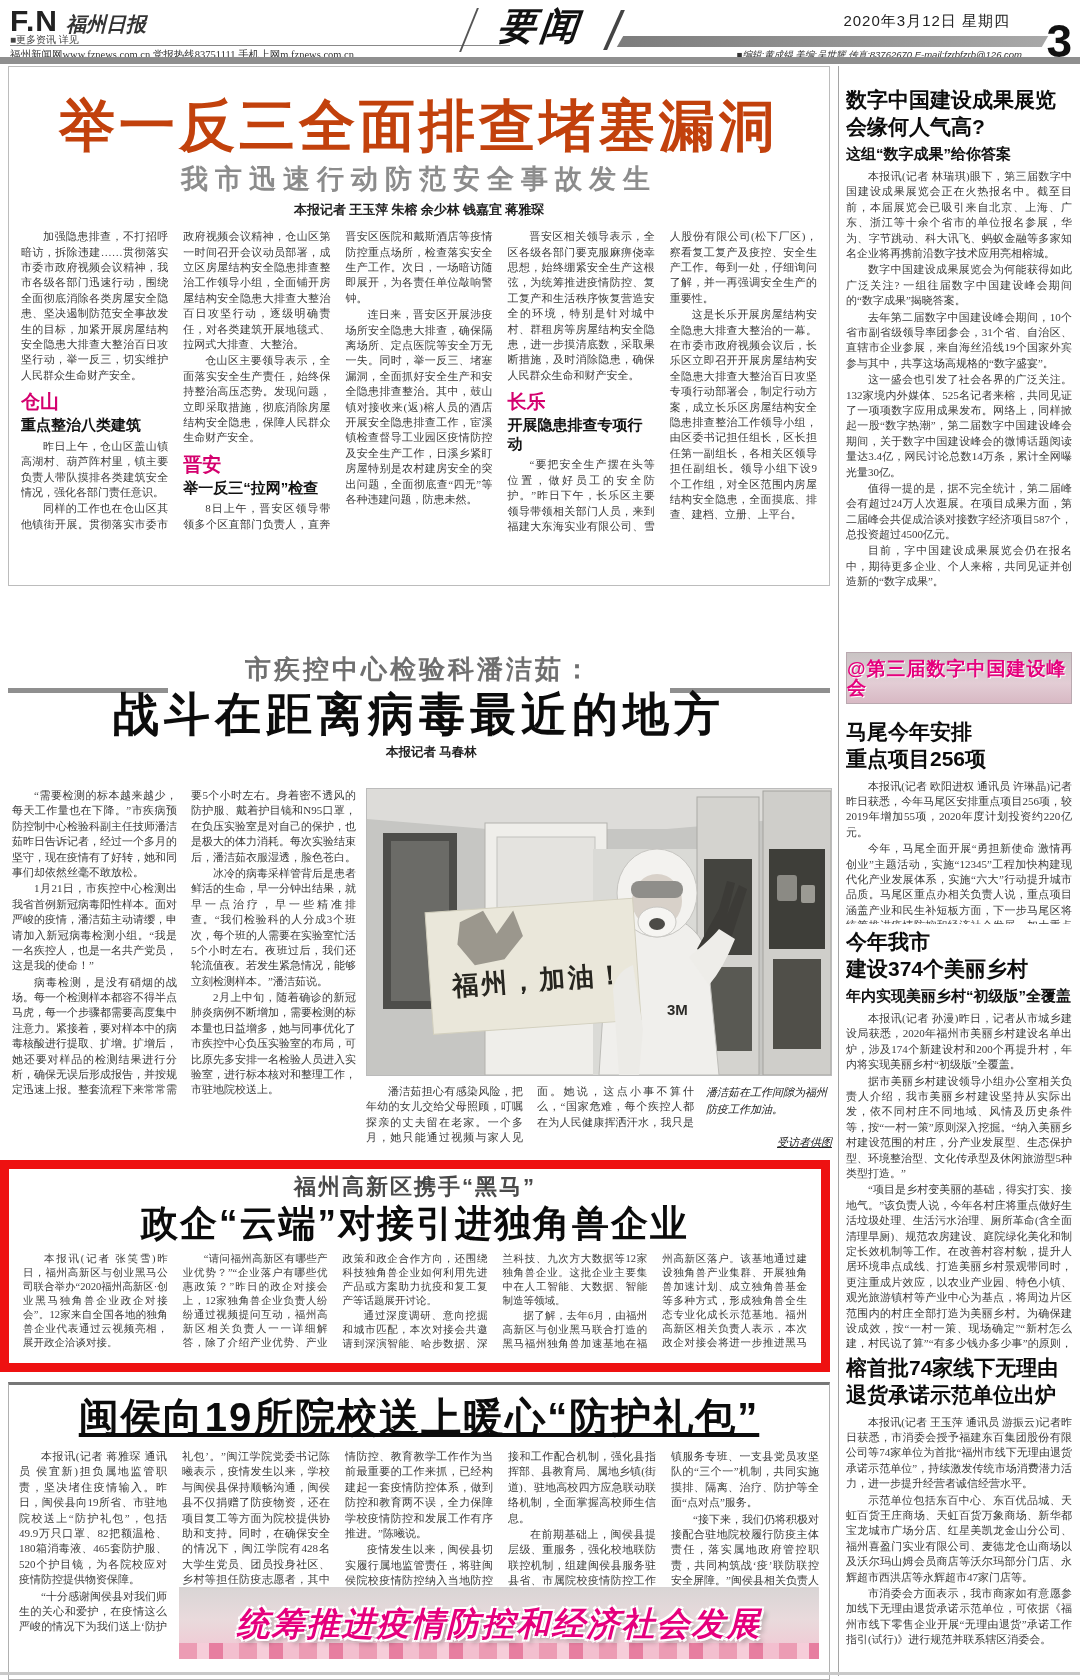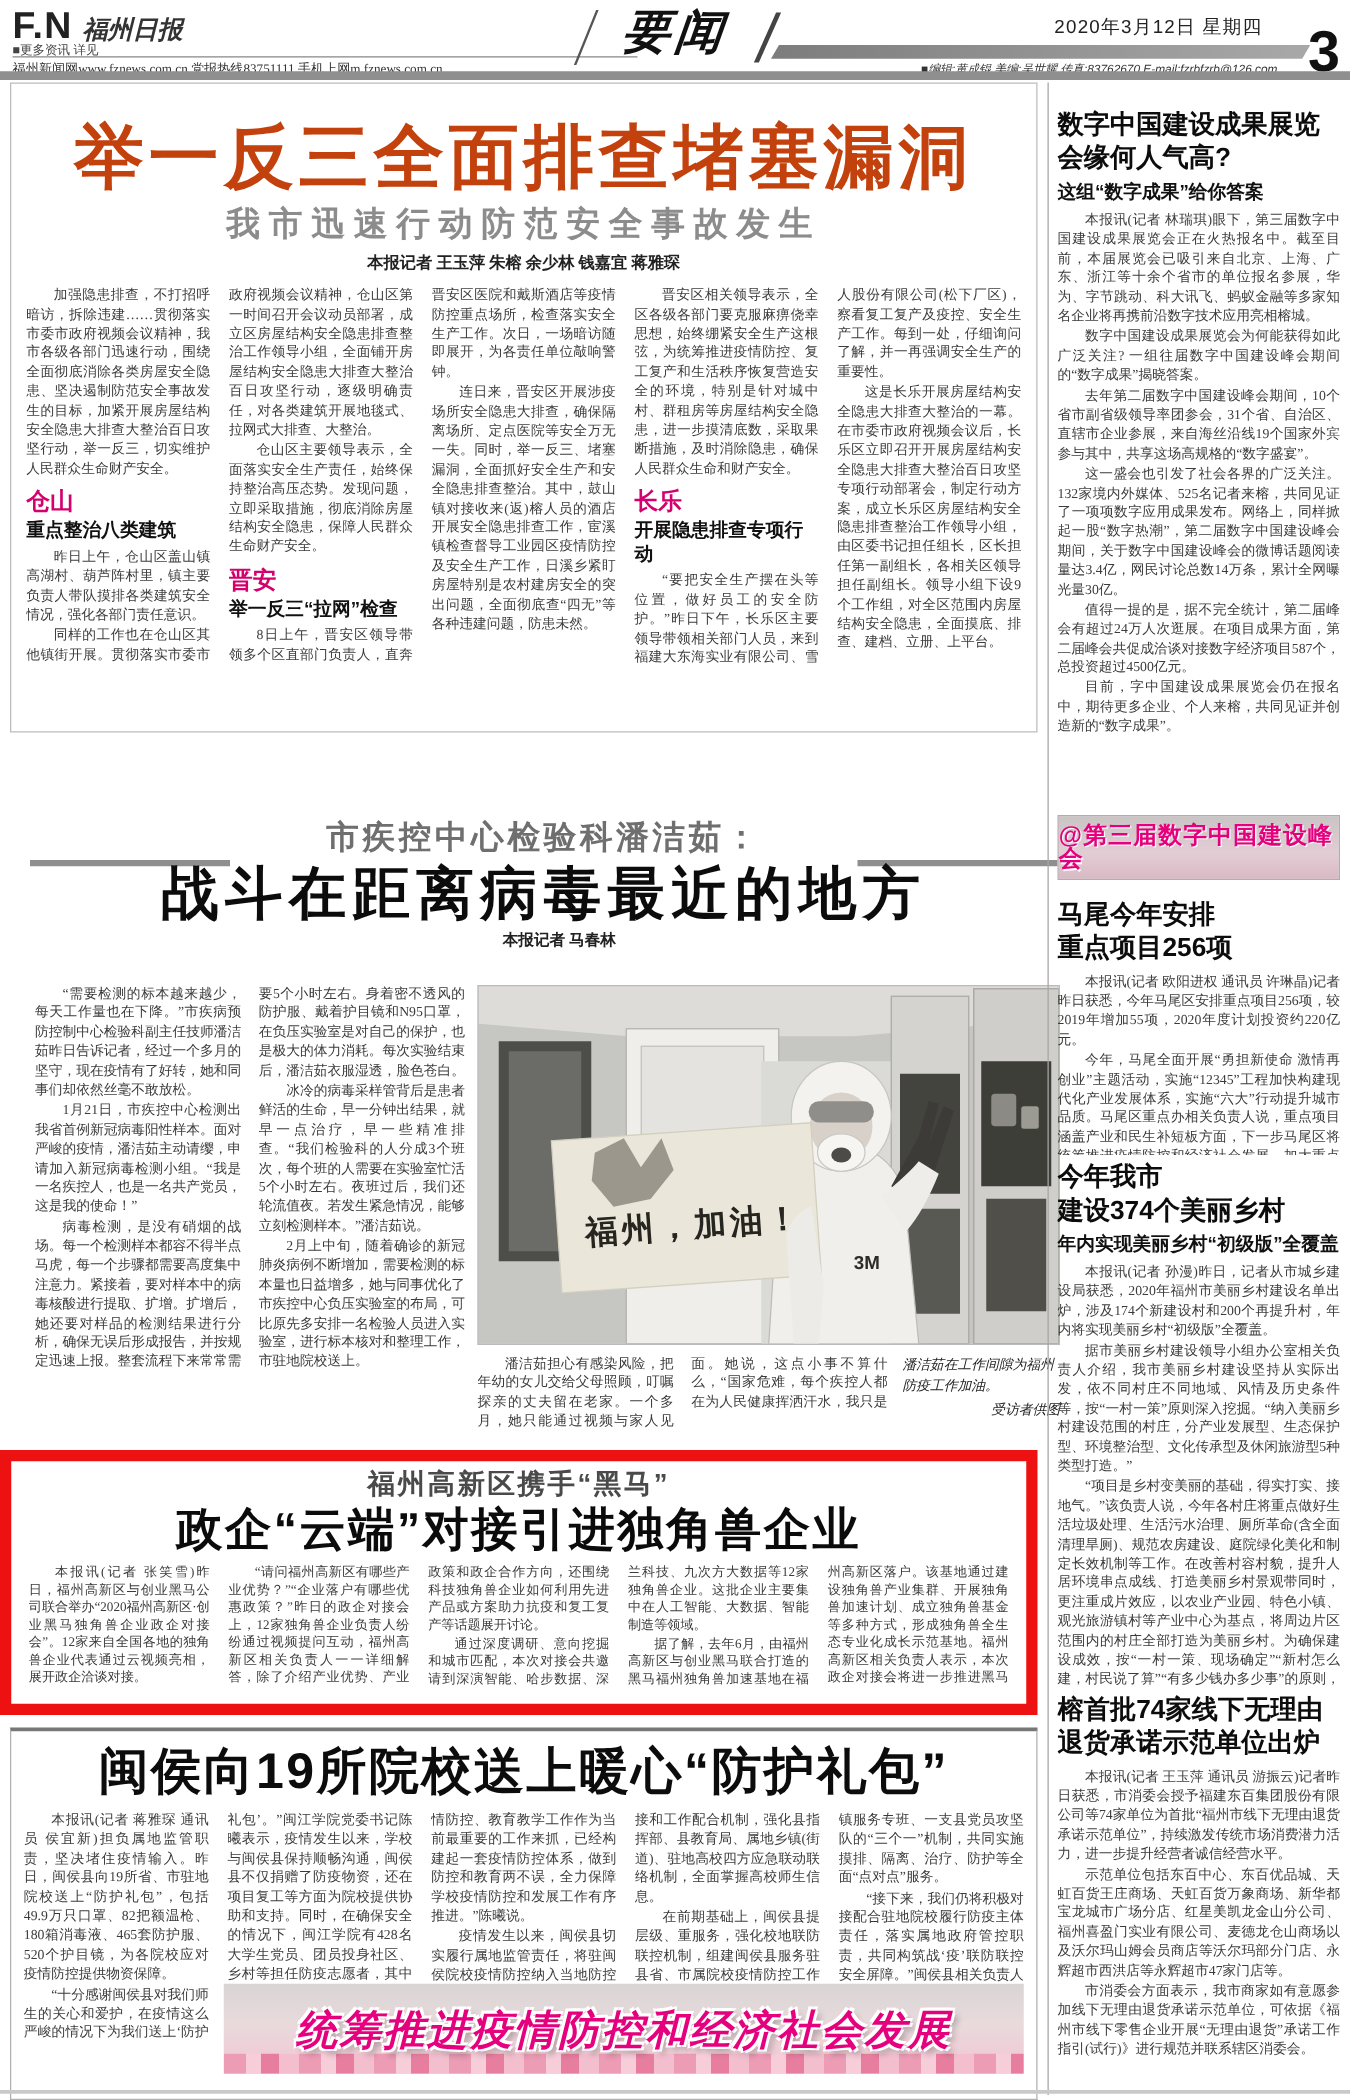--- a/index.html
+++ b/index.html
@@ -37,49 +37,49 @@
   .top-box{position:absolute;left:8px;top:66px;width:822px;height:520px;border:1px solid #bcbcbc;
            box-sizing:border-box;padding:0 12px;}
   .hl-xl{margin-top:28px;text-align:center;font:900 56px/1.1 "Liberation Sans","DejaVu Sans",sans-serif;
          color:#c2410c;letter-spacing:4px;}
   .sub-gray{margin-top:8px;text-align:center;font:800 27px/1.1 "Liberation Sans","DejaVu Sans",sans-serif;
             color:#8c8c8c;letter-spacing:7px;}
   .byline{margin-top:7px;text-align:center;font-size:13px;font-weight:700;color:#222;}
   .top-body{margin-top:10px;height:330px;}
 
   
-  .pan-wrap{position:absolute;left:24px;top:592px;width:822px;height:566px;}
+  .pan-wrap{position:absolute;left:8px;top:592px;width:822px;height:566px;}
   .kick-rule{position:absolute;top:96px;height:5px;background:#8f8f8f;}
   .kick-rule.l{left:0;width:160px;}
   .kick-rule.r{right:0;width:160px;}
   .pan-kicker{position:absolute;top:62px;left:0;width:100%;text-align:center;
               font:800 26px/1.2 "Liberation Sans","DejaVu Sans",sans-serif;color:#6f6f6f;letter-spacing:3px;}
   .pan-headline{position:absolute;top:96px;left:0;width:100%;text-align:center;
                 font:900 46px/1.15 "Liberation Sans","DejaVu Sans",sans-serif;color:#0c0c0c;letter-spacing:5px;}
   .pan-byline{position:absolute;top:152px;left:46%;font-size:12.5px;font-weight:700;color:#222;}
   .pan-left{position:absolute;left:4px;top:196px;width:344px;height:366px;}
   .pan-photo{position:absolute;left:358px;top:196px;width:464px;height:286px;border:1px solid #bbb;background:#cfcfcd;}
   .pan-under{position:absolute;left:358px;top:492px;width:328px;height:72px;}
   .pan-caption{position:absolute;left:698px;top:492px;width:126px;height:72px;
                font:italic 11px/1.5 "Liberation Serif","DejaVu Serif",serif;color:#222;}
-  .pan-caption .credit{display:block;text-align:right;margin-top:3px;}
+  .pan-caption .credit{display:block;text-align:right;margin-top:17px;text-decoration:underline;}
 
   
   .red-box{position:absolute;left:0;top:1160px;width:830px;height:212px;border:9px solid #ee1111;
            box-sizing:border-box;background:#fff;padding:4px 14px;}
   .uni-kicker{text-align:center;font:800 22px/1.25 "Liberation Sans","DejaVu Sans",sans-serif;color:#4a4a4a;letter-spacing:2px;}
   .uni-headline{text-align:center;font:900 37px/1.15 "Liberation Sans","DejaVu Sans",sans-serif;color:#0b0b0b;letter-spacing:2px;margin-top:2px;}
   .uni-body{margin-top:7px;height:100px;}
   .uni-body p{font-size:10.5px;line-height:1.33;}
 
   
   .bottom-box{position:absolute;left:8px;top:1382px;width:822px;height:298px;border:1px solid #b0b0b0;
               border-top:3px solid #777;box-sizing:border-box;overflow:hidden;padding:0 10px;}
   .min-headline{margin-top:10px;text-align:center;font:900 40px/1.1 "Liberation Sans","DejaVu Sans",sans-serif;
-                color:#0c0c0c;letter-spacing:2px;}
+                color:#0c0c0c;letter-spacing:2px;text-decoration:underline;}
   .min-body{margin-top:10px;height:210px;}
   .pink-banner{position:absolute;left:170px;top:202px;width:640px;height:72px;
                background:linear-gradient(180deg,#d9d5d5 0%,#e9dadc 45%,#f3c5d2 100%);
                display:flex;align-items:center;justify-content:center;overflow:hidden;}
   .pink-banner:before{content:"";position:absolute;left:0;bottom:0;width:100%;height:16px;
                background:repeating-linear-gradient(90deg,#ec9cb4 0 18px,#f6cdd9 18px 30px,#e77ea0 30px 44px,#f3bfcf 44px 60px);}
   .banner-text{position:relative;font:italic 900 33px/1 "Liberation Sans","DejaVu Sans",sans-serif;color:#e5007d;
                letter-spacing:2px;text-shadow:2px 2px 0 #fff,-2px -2px 0 #fff,2px -2px 0 #fff,-2px 2px 0 #fff,4px 4px 5px rgba(0,0,0,.3);}
 
   

